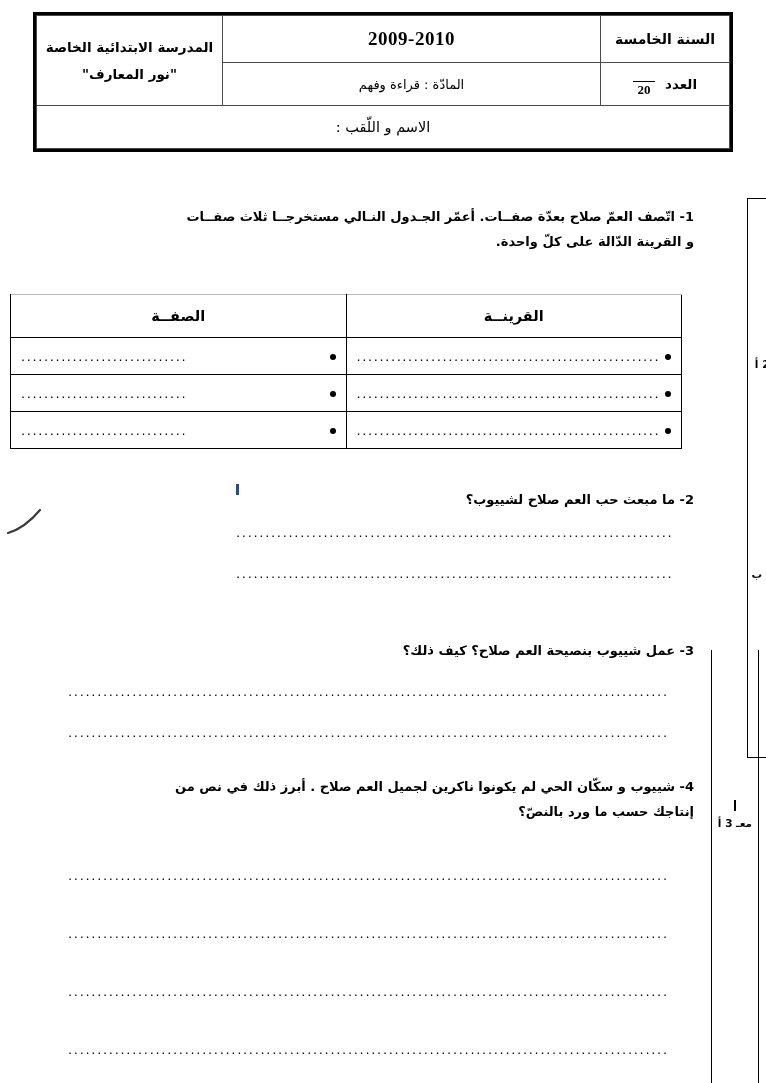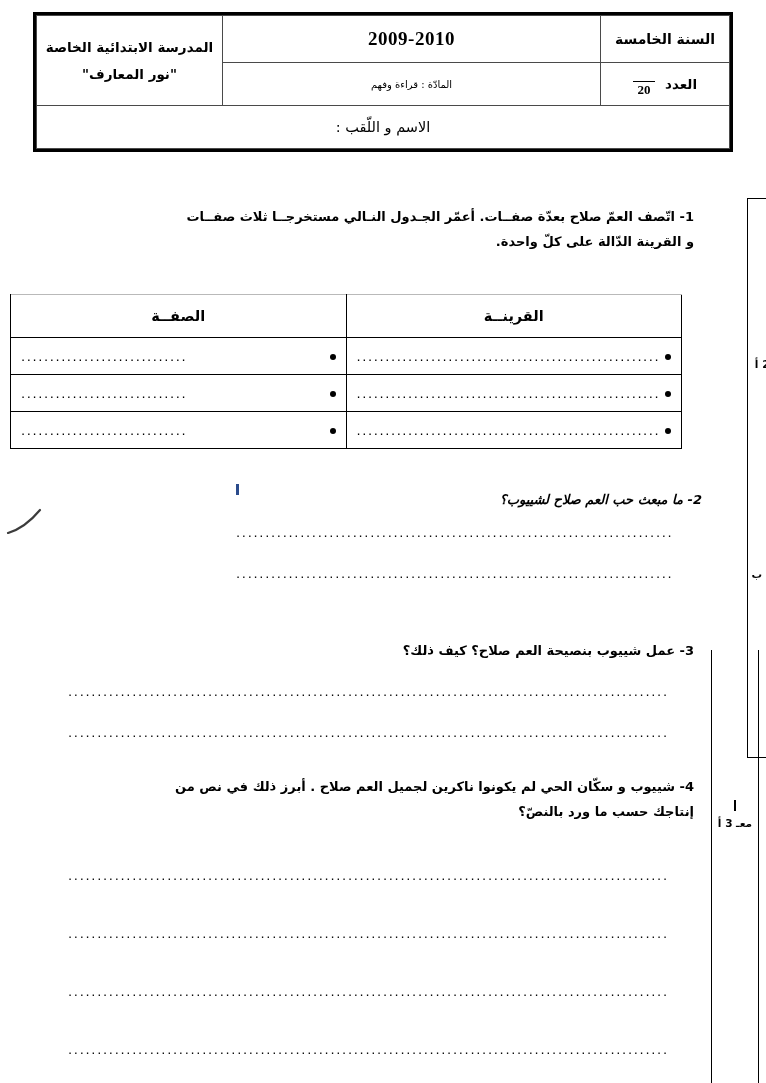--- a/index.html
+++ b/index.html
@@ -54,21 +54,21 @@
     font-weight: bold;
   }
   td.cell-session {
     font-size: 19px;
     font-weight: bold;
     font-family: "Liberation Serif", "DejaVu Serif", serif;
     letter-spacing: 0.5px;
     height: 46px;
   }
   td.cell-subject {
-    font-size: 10px;
+    font-size: 13px;
     height: 42px;
   }
   td.cell-mark {
     height: 42px;
     font-size: 13.5px;
     font-weight: bold;
   }
   .mark-inner {
     display: inline-flex;
     align-items: center;
@@ -193,25 +193,24 @@
     line-height: 1;
     white-space: nowrap;
     overflow: hidden;
     color: #0b0b0b;
     direction: ltr;
   }
 
   
   .q2-text {
     position: absolute;
-    right: 64px;
+    right: 72px;
     top: 291px;
     width: 390px;
     text-align: right;
-    font-style: italic;
   }
   .cursor-artifact {
     position: absolute;
     left: 236px;
     top: 288px;
     width: 3px;
     height: 11px;
     background: #2b4c8c;
   }
   .pen-artifact {

